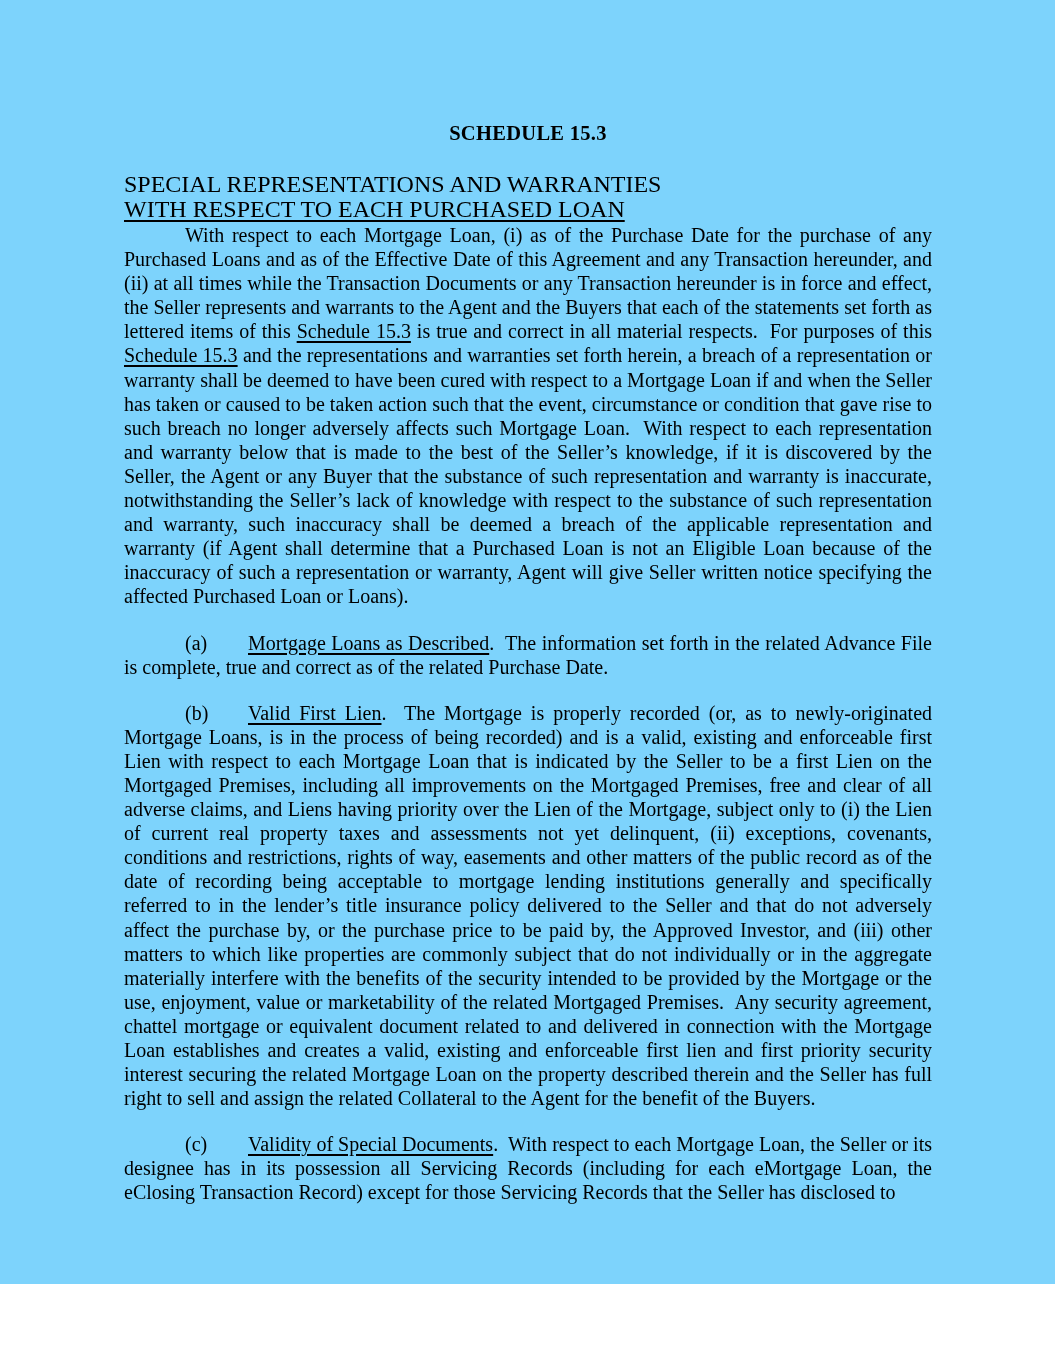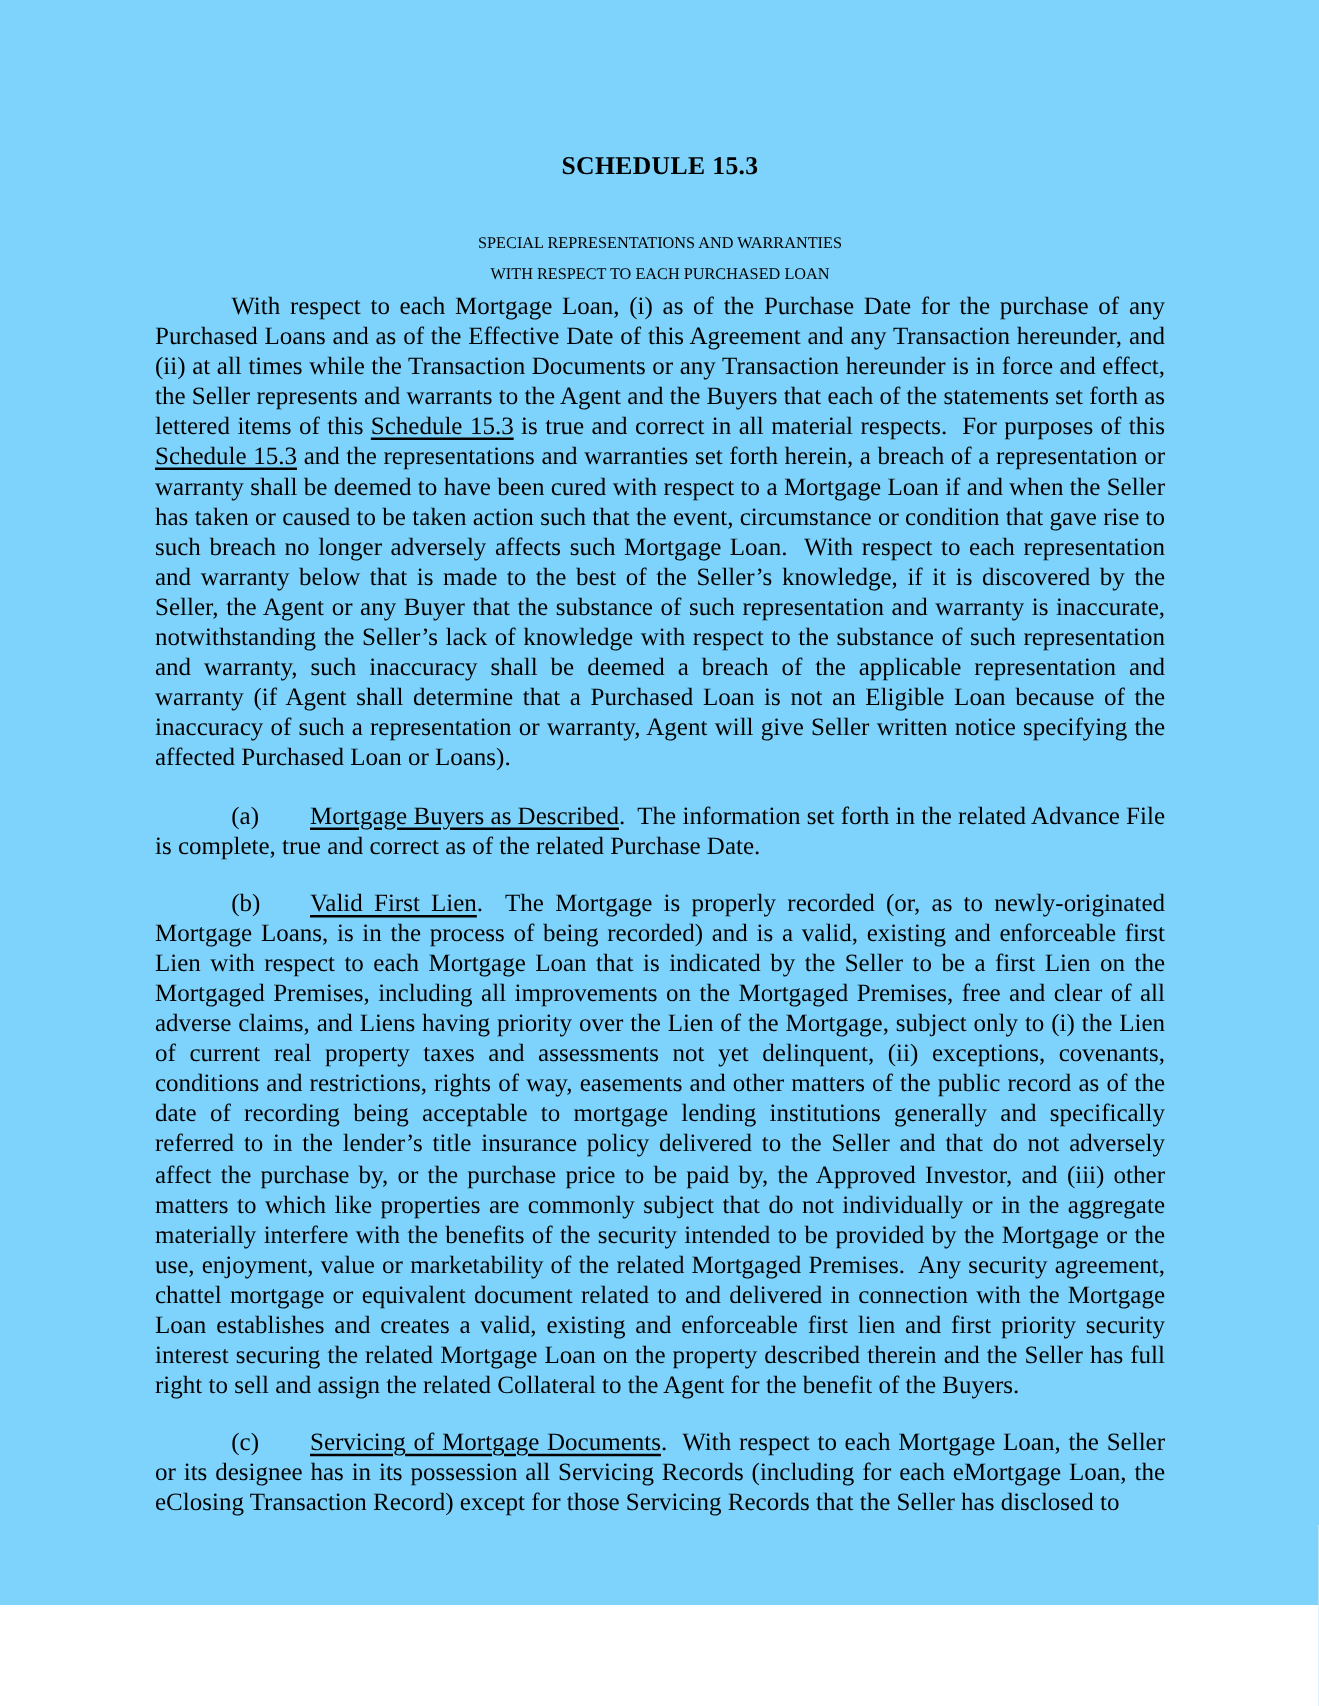--- a/index.html
+++ b/index.html
@@ -22,26 +22,26 @@
   }
   .doc-title {
     padding-top: 121px;
     text-align: center;
     font-size: 20.5px;
     line-height: 25px;
     font-weight: 700;
     letter-spacing: 0.3px;
   }
   .doc-subtitle {
-    margin-top: 36px;
-    text-align: center;
-    font-size: 13px;
+    margin-top: 26px;
+    font-size: 24px;
     line-height: 24.5px;
   }
   .underlined {
+    text-decoration: underline;
     text-underline-offset: 3px;
   }
   .doc-body p.para {
     margin: 22px 0 0 0;
     font-size: 20px;
     line-height: 24.1px;
     text-align: justify;
     text-indent: 61px;
   }
   .doc-body p.para:first-child {
@@ -78,22 +78,22 @@
 
 <div class="page">
   <div class="content">
     <div class="doc-title">SCHEDULE 15.3</div>
     <div class="doc-subtitle">
       <div>SPECIAL REPRESENTATIONS AND WARRANTIES</div>
       <div class="underlined">WITH RESPECT TO EACH PURCHASED LOAN</div>
     </div>
     <div class="doc-body">
       <p class="para"><span>With respect to each Mortgage Loan, (i) as of the Purchase Date for the purchase of any Purchased Loans and as of the Effective Date of this Agreement and any Transaction hereunder, and (ii) at all times while the Transaction Documents or any Transaction hereunder is in force and effect, the Seller represents and warrants to the Agent and the Buyers that each of the statements set forth as lettered items of this </span><span class="seg-u">Schedule 15.3</span><span> is true and correct in all material respects.&nbsp; For purposes of this </span><span class="seg-u">Schedule 15.3</span><span> and the representations and warranties set forth herein, a breach of a representation or warranty shall be deemed to have been cured with respect to a Mortgage Loan if and when the Seller has taken or caused to be taken action such that the event, circumstance or condition that gave rise to such breach no longer adversely affects such Mortgage Loan.&nbsp; With respect to each representation and warranty below that is made to the best of the Seller’s knowledge, if it is discovered by the Seller, the Agent or any Buyer that the substance of such representation and warranty is inaccurate, notwithstanding the Seller’s lack of knowledge with respect to the substance of such representation and warranty, such inaccuracy shall be deemed a breach of the applicable representation and warranty (if Agent shall determine that a Purchased Loan is not an Eligible Loan because of the inaccuracy of such a representation or warranty, Agent will give Seller written notice specifying the affected Purchased Loan or Loans).</span></p>
-      <p class="para"><span class="para-label">(a)</span><span class="seg-u">Mortgage Buyers as Described</span><span>.&nbsp; The information set forth in the related Advance File is complete, true and correct as of the related Purchase Date.</span></p>
+      <p class="para"><span class="para-label">(a)</span><span class="seg-u">Mortgage Loans as Described</span><span>.&nbsp; The information set forth in the related Advance File is complete, true and correct as of the related Purchase Date.</span></p>
       <p class="para"><span class="para-label">(b)</span><span class="seg-u">Valid First Lien</span><span>.&nbsp; The Mortgage is properly recorded (or, as to newly-originated Mortgage Loans, is in the process of being recorded) and is a valid, existing and enforceable first Lien with respect to each Mortgage Loan that is indicated by the Seller to be a first Lien on the Mortgaged Premises, including all improvements on the Mortgaged Premises, free and clear of all adverse claims, and Liens having priority over the Lien of the Mortgage, subject only to (i) the Lien of current real property taxes and assessments not yet delinquent, (ii) exceptions, covenants, conditions and restrictions, rights of way, easements and other matters of the public record as of the date of recording being acceptable to mortgage lending institutions generally and specifically referred to in the lender’s title insurance policy delivered to the Seller and that do not adversely affect the purchase by, or the purchase price to be paid by, the Approved Investor, and (iii) other matters to which like properties are commonly subject that do not individually or in the aggregate materially interfere with the benefits of the security intended to be provided by the Mortgage or the use, enjoyment, value or marketability of the related Mortgaged Premises.&nbsp; Any security agreement, chattel mortgage or equivalent document related to and delivered in connection with the Mortgage Loan establishes and creates a valid, existing and enforceable first lien and first priority security interest securing the related Mortgage Loan on the property described therein and the Seller has full right to sell and assign the related Collateral to the Agent for the benefit of the Buyers.</span></p>
-      <p class="para"><span class="para-label">(c)</span><span class="seg-u">Servicing of Mortgage Documents</span><span>.&nbsp; With respect to each Mortgage Loan, the Seller or its designee has in its possession all Servicing Records (including for each eMortgage Loan, the eClosing Transaction Record) except for those Servicing Records that the Seller has disclosed to</span></p>
+      <p class="para"><span class="para-label">(c)</span><span class="seg-u">Validity of Special Documents</span><span>.&nbsp; With respect to each Mortgage Loan, the Seller or its designee has in its possession all Servicing Records (including for each eMortgage Loan, the eClosing Transaction Record) except for those Servicing Records that the Seller has disclosed to</span></p>
     </div>
   </div>
   <div class="doc-footer">
     <div class="footer-line1">SCHEDULE 15.3, Special Representations and Warranties with Respect to Each Purchased Loan – Page 1</div>
     <div class="footer-line2">13312-781/Pulte Mortgage Warehouse Facility</div>
   </div>
 </div>
 
 </body></html>

